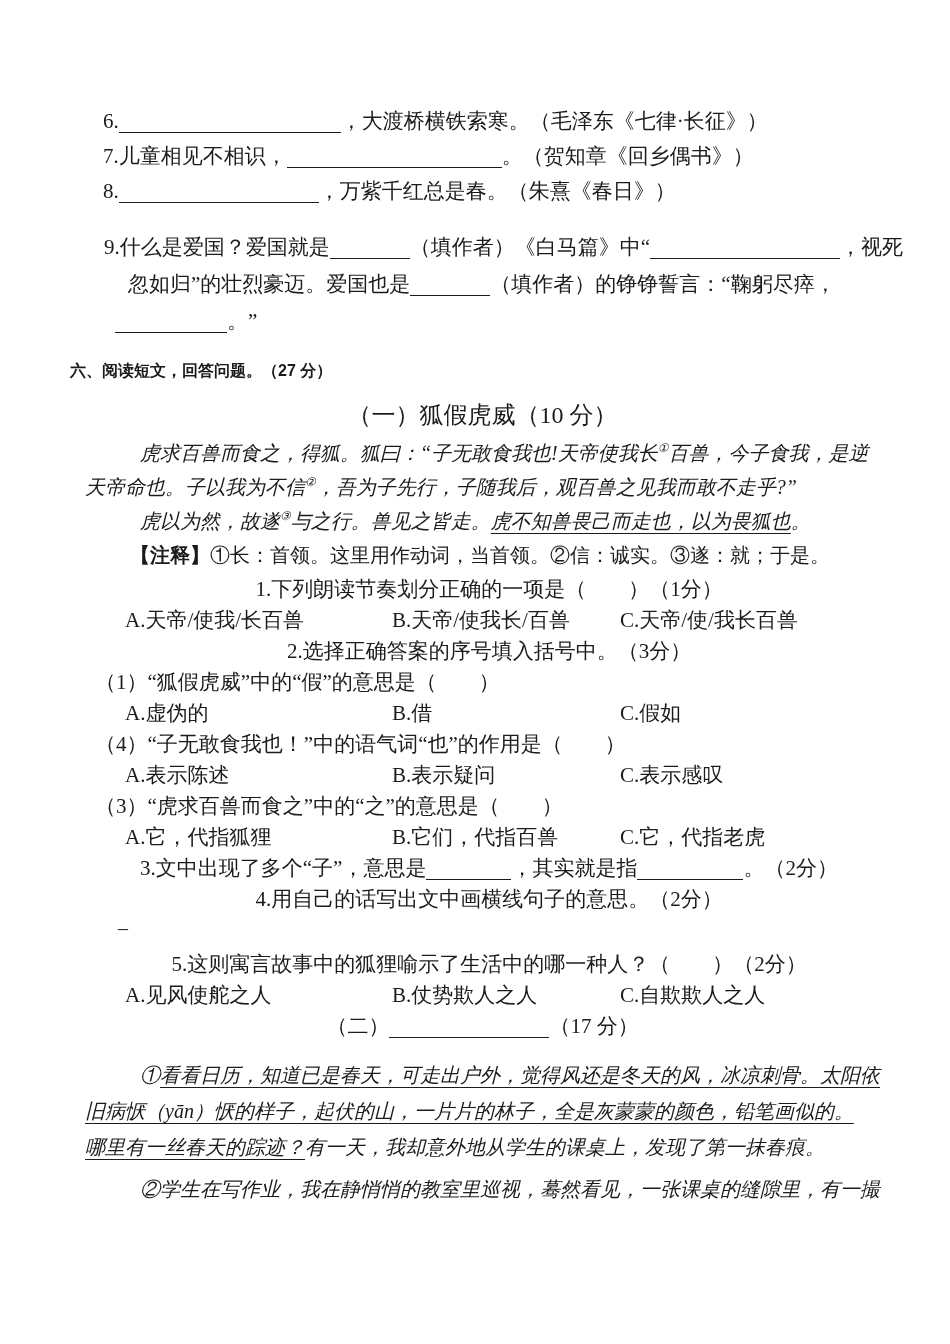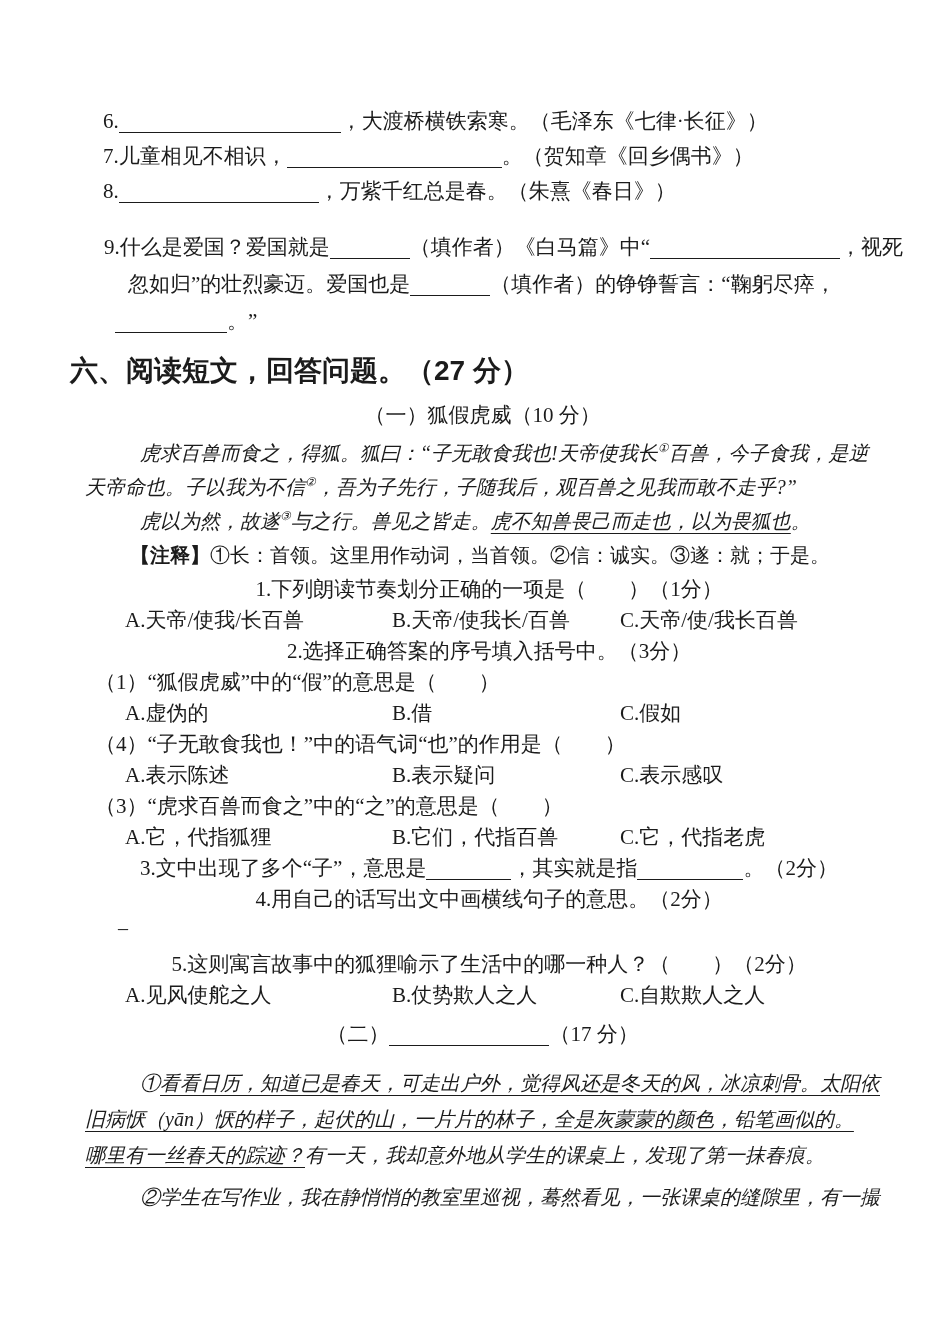--- a/index.html
+++ b/index.html
@@ -16,42 +16,42 @@
 
   .q9block { margin-top:20px; }
   .q9block .ln { line-height:37px; }
   .q9l1 { margin-left:19px; }
   .q9l2 { margin-left:43px; }
   .q9l3 { margin-left:30px; }
 
   .hdr {
     margin-top:16px; margin-left:-15px;
     font-family:"Liberation Sans","DejaVu Sans",sans-serif;
-    font-weight:bold; font-size:28px; line-height:30px; white-space:nowrap;
+    font-weight:bold; font-size:16px; line-height:30px; white-space:nowrap;
   }
 
   .center { text-align:center; }
-  .ptitle { margin-top:14px; font-size:21px; line-height:30px; }
+  .ptitle { margin-top:14px; font-size:24px; line-height:30px; }
 
   .passage { margin-top:6px; }
   .passage .ln { font-size:20px; line-height:34px; }
   .kai { font-style:italic; }
   .ind { text-indent:55px; }
   .ind45 { text-indent:45px; }
 
   .qrow { margin-left:13px; line-height:31px;text-align:center; }
   .subrow { margin-left:10px; line-height:31px; }
   .opts { display:flex; padding-left:40px; line-height:31px; font-size:21px; white-space:nowrap; }
   .opts .c1 { width:267px; }
   .opts .c2 { width:228px; }
 
   .dashrow { height:34px; line-height:26px; }
   .dash { margin-left:33px; font-size:20px; }
 
-  .p2title { margin-top:8px; font-size:21px; line-height:30px; }
+  .p2title { margin-top:0; font-size:21px; line-height:30px; }
   .para1 { margin-top:16px; }
   .para1 .ln, .para2 .ln { font-size:20px; line-height:36px; }
   .para2 { margin-top:6px; }
 
   .blank { display:inline-block; height:2px; border-bottom:1.6px solid currentColor; vertical-align:-5px; }
   .u { text-decoration:underline; text-underline-offset:5px; text-decoration-thickness:1.3px; }
   .b { font-weight:bold; }
   .sans { font-family:Liberation Mono, monospace; }
   sup { font-size:12px; vertical-align:super; line-height:0; }
 </style>

